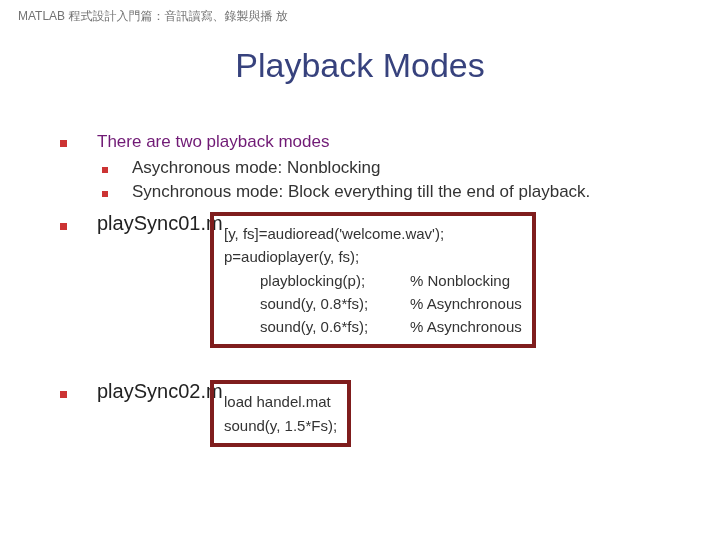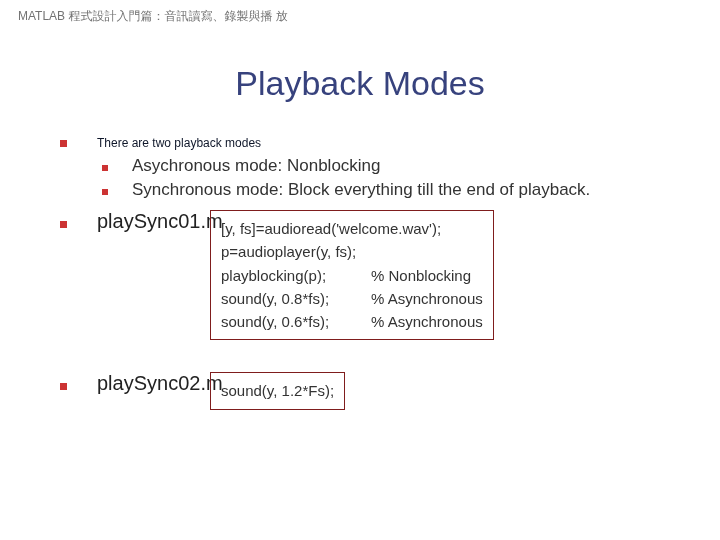--- a/index.html
+++ b/index.html
@@ -17,21 +17,21 @@
     }
     .header {
       position: absolute;
       top: 8px;
       left: 18px;
       font-size: 12px;
       color: #737373;
     }
     .slide-title {
       position: absolute;
-      top: 64px;
+      top: 46px;
       left: 0;
       width: 100%;
       text-align: center;
       font-size: 34px;
       color: #37427d;
       font-weight: normal;
     }
     .content {
       position: absolute;
       top: 130px;
@@ -45,22 +45,22 @@
     }
     .bullet-l1 .marker {
       width: 7px;
       height: 7px;
       background: #cc3333;
       margin-right: 30px;
       margin-top: 10px;
       flex-shrink: 0;
     }
     .bullet-l1 .text {
-      font-size: 12px;
-      color: #0f172a;
+      font-size: 17px;
+      color: #701a75;
     }
     .bullet-l2 {
       display: flex;
       align-items: baseline;
       margin-left: 42px;
       margin-bottom: 4px;
     }
     .bullet-l2 .marker {
       width: 6px;
       height: 6px;
@@ -90,33 +90,34 @@
       background: #cc3333;
       margin-right: 30px;
       margin-top: 10px;
       flex-shrink: 0;
     }
     .label-col .text {
       font-size: 20px;
       color: #222;
     }
     .code-box {
-      border: 1px solid #7f1d1d;
+      border: 4px solid #7f1d1d;
       padding: 6px 10px;
       font-size: 15px;
       color: #333;
       line-height: 1.55;
       font-family: Verdana, Arial, sans-serif;
     }
     .code-box .line {
       white-space: pre;
     }
     .code-box .line .cmd {
       display: inline-block;
       min-width: 150px;
+      margin-left: 36px;
     }
     .gap {
       height: 22px;
     }
   </style>
 </head>
 <body>
 
 <div class="header">MATLAB 程式設計入門篇：音訊讀寫、錄製與播 放</div>
 
@@ -154,17 +155,18 @@
   </div>
 
   <div class="gap"></div>
 
   <div class="row">
     <div class="label-col">
       <div class="marker"></div>
       <div class="text">playSync02.m</div>
     </div>
     <div class="code-box">
-      <div class="line">sound(y, 1.2*Fs);</div>
+      <div class="line">load handel.mat</div>
+      <div class="line">sound(y, 1.5*Fs);</div>
     </div>
   </div>
 
 </div>
 
 </body></html>

